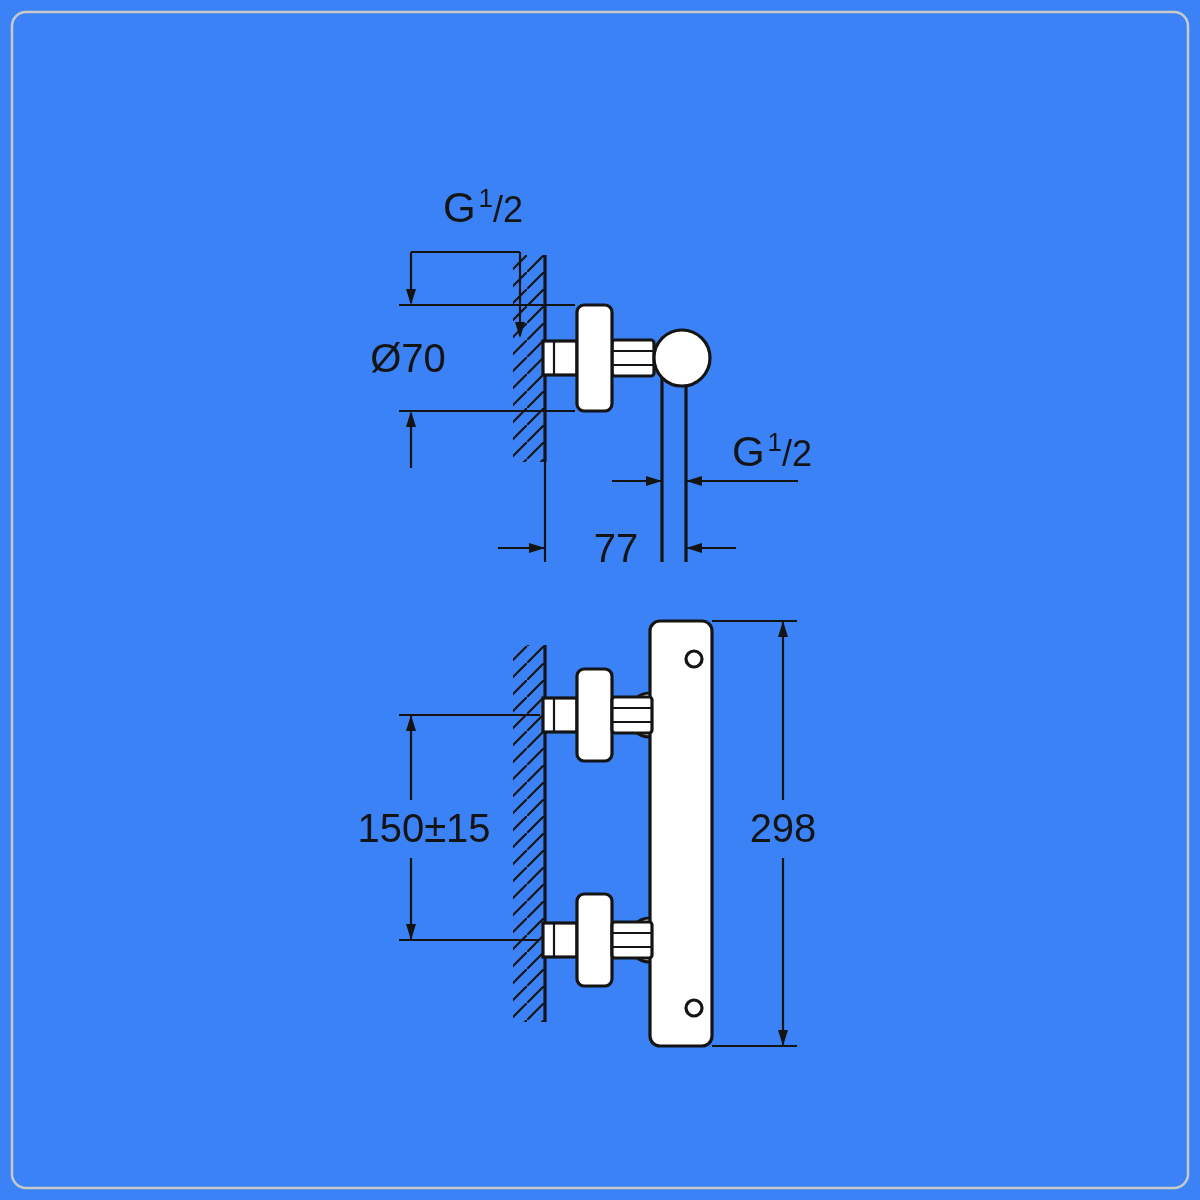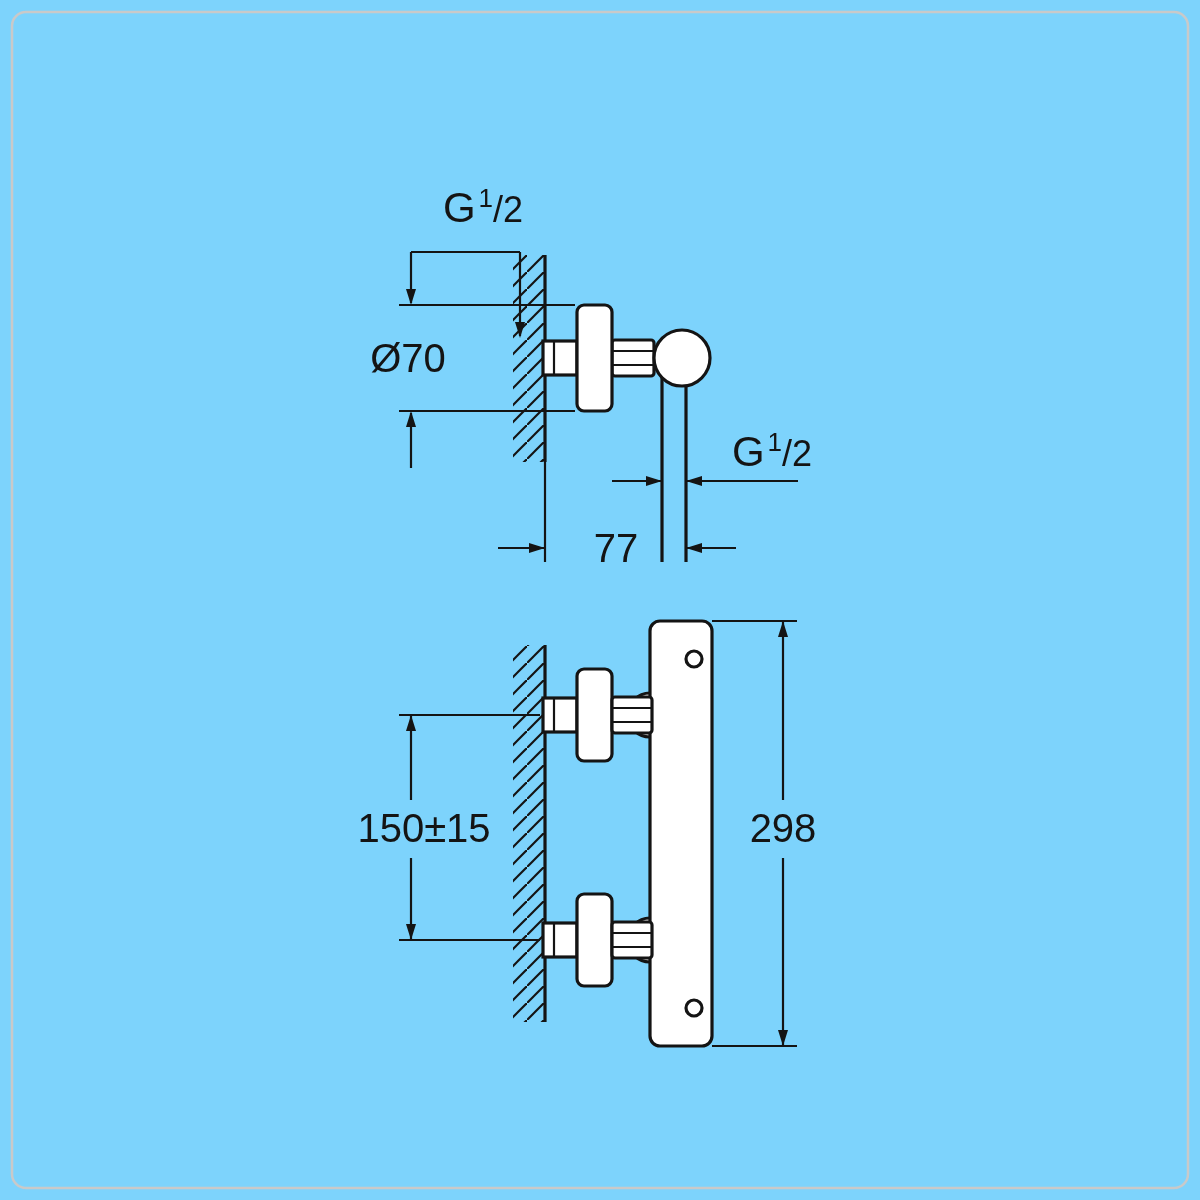--- a/index.html
+++ b/index.html
@@ -4,21 +4,21 @@
 <style>
   html, body {
     margin: 0;
     padding: 0;
     background: #ffffff;
   }
   .canvas {
     width: 1200px;
     height: 1200px;
     position: relative;
-    background: #7dd3fc;
+    background: #3b82f6;
     overflow: hidden;
   }
   svg { display: block; }
   .outline { stroke: #141414; stroke-width: 3.2; fill: #ffffff; }
   .line    { stroke: #141414; stroke-width: 3.2; fill: none; }
   .thin    { stroke: #141414; stroke-width: 2.2; fill: none; }
   .arrow   { fill: #141414; stroke: none; }
   .dim-text {
     font-family: "Liberation Sans", "DejaVu Sans", sans-serif;
     font-size: 40px;

